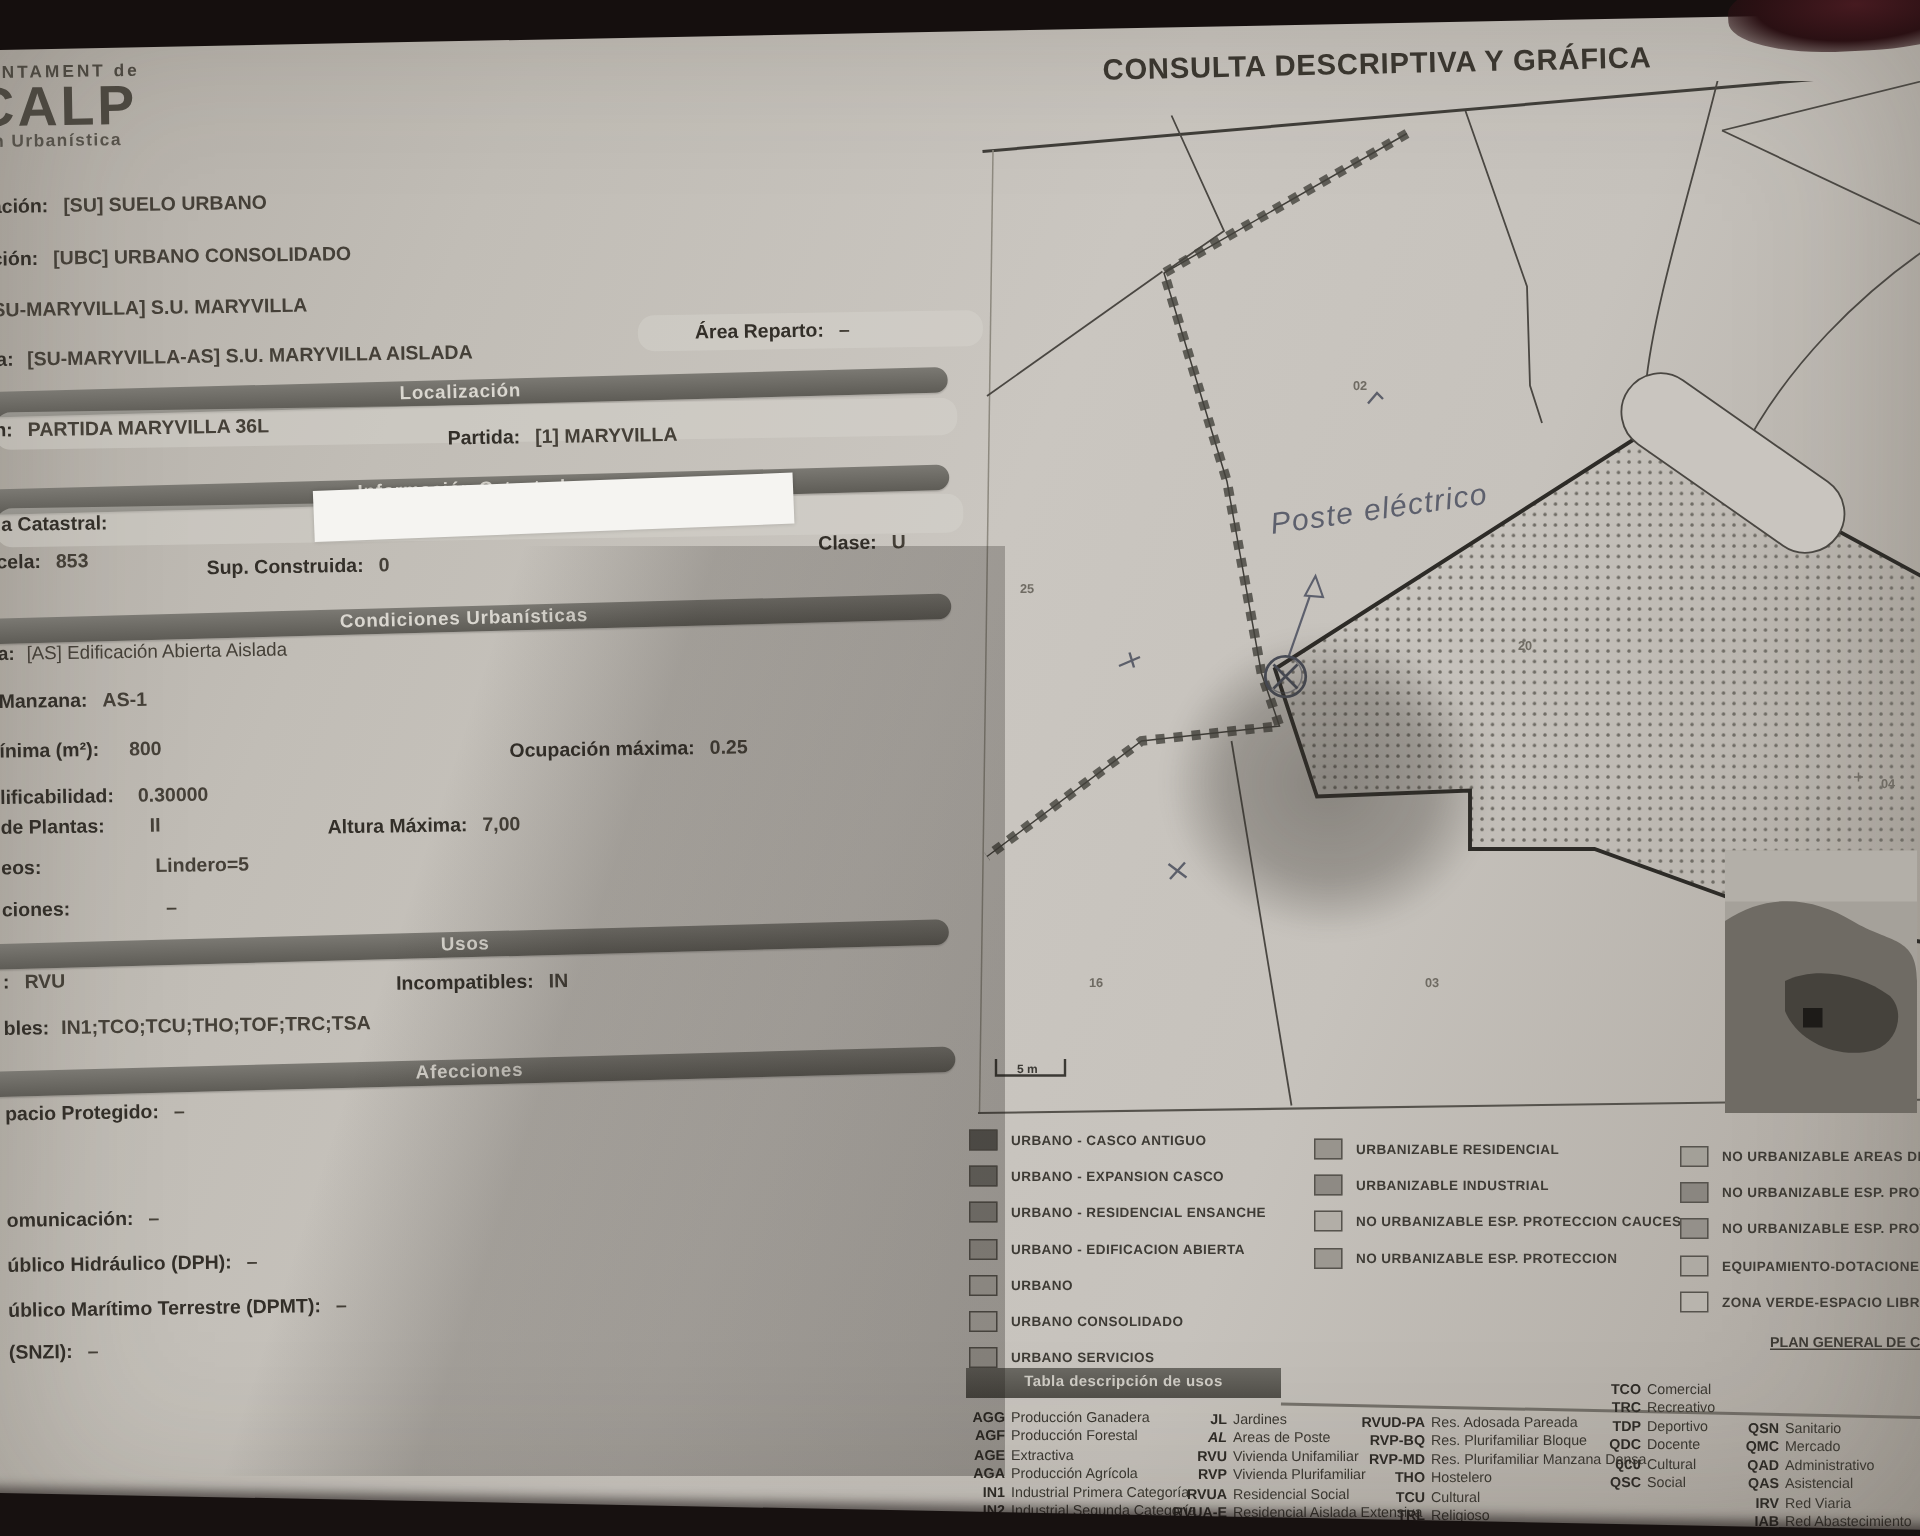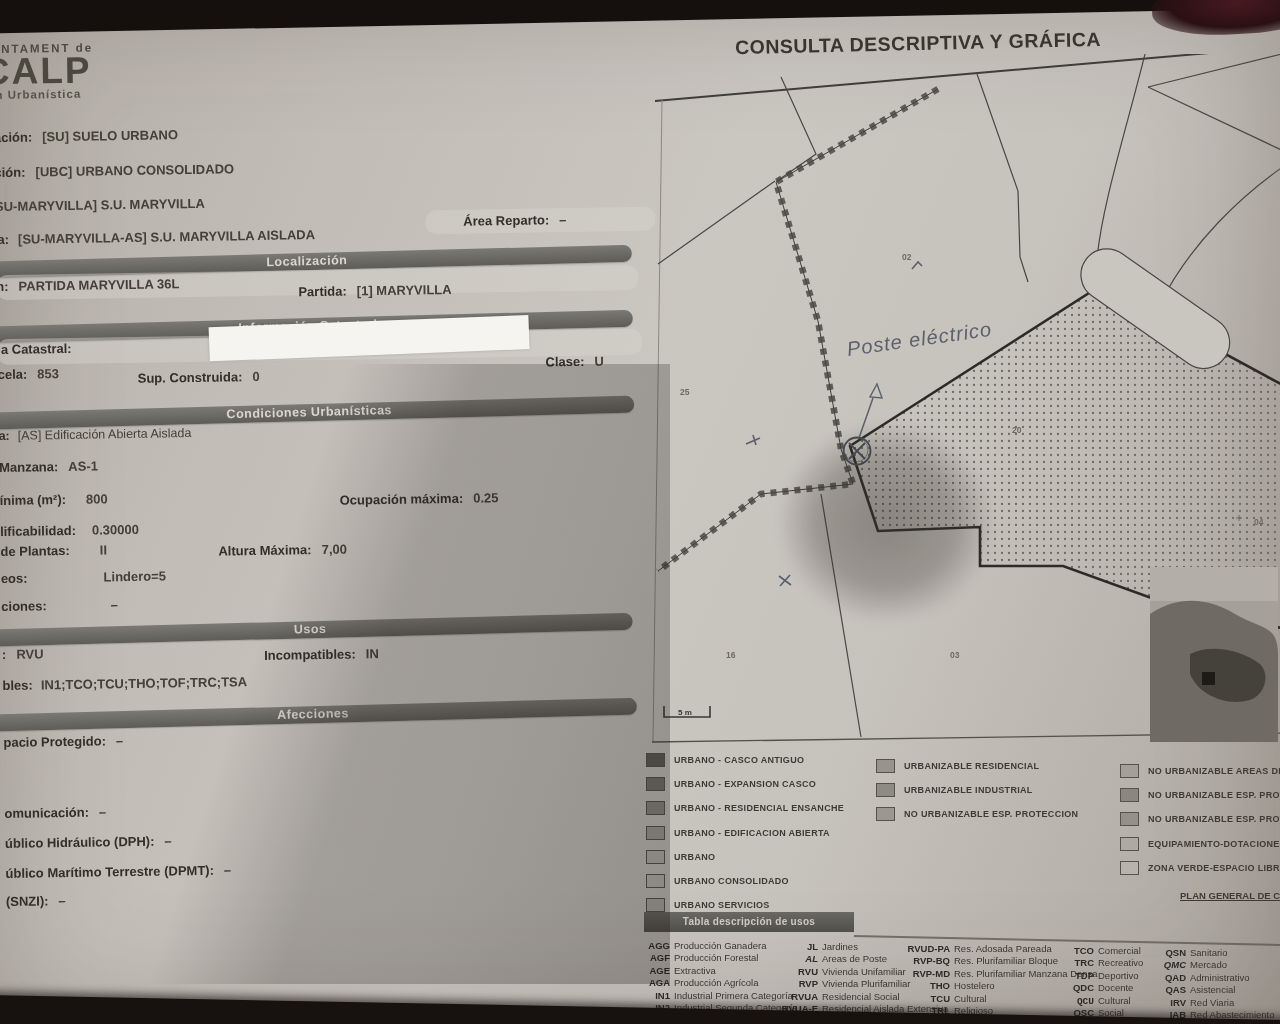--- a/index.html
+++ b/index.html
@@ -277,20 +277,24 @@
   <div class="legcol" style="left:876px;top:750px;">
       <div class="leg-item">
         <span class="chip" style="background: rgb(152, 148, 141);"></span>
         <span class="leg-label">URBANIZABLE RESIDENCIAL</span>
       </div>
       <div class="leg-item">
         <span class="chip" style="background: rgb(142, 138, 132);"></span>
         <span class="leg-label">URBANIZABLE INDUSTRIAL</span>
       </div>
       <div class="leg-item">
+        <span class="chip" style="background: rgb(178, 174, 167);"></span>
+        <span class="leg-label">NO URBANIZABLE ESP. PROTECCION CAUCES</span>
+      </div>
+      <div class="leg-item">
         <span class="chip" style="background: rgb(156, 152, 145);"></span>
         <span class="leg-label">NO URBANIZABLE ESP. PROTECCION</span>
       </div>
     </div>
   <div class="legcol" style="left:1120px;top:755px;">
       <div class="leg-item">
         <span class="chip" style="background: rgb(163, 160, 152);"></span>
         <span class="leg-label">NO URBANIZABLE AREAS DE RE</span>
       </div>
       <div class="leg-item">
@@ -334,31 +338,31 @@
     </div>
   <div class="usocol" style="left:896px;top:939px;">
       <div class="uso-line"><b style="width: 54px;">RVUD-PA</b><span>Res. Adosada Pareada</span></div>
       <div class="uso-line"><b style="width: 54px;">RVP-BQ</b><span>Res. Plurifamiliar Bloque</span></div>
       <div class="uso-line"><b style="width: 54px;">RVP-MD</b><span>Res. Plurifamiliar Manzana Densa</span></div>
       <div class="uso-line"><b style="width: 54px;">THO</b><span>Hostelero</span></div>
       <div class="uso-line"><b style="width: 54px;">TCU</b><span>Cultural</span></div>
       <div class="uso-line"><b style="width: 54px;">TRL</b><span>Religioso</span></div>
       <div class="uso-line"><b style="width: 54px;">TOF</b><span>Oficinas</span></div>
     </div>
-  <div class="usocol" style="left:1060px;top:941px;">
+  <div class="usocol" style="left:1060px;top:917px;">
       <div class="uso-line"><b style="width: 34px;">TCO</b><span>Comercial</span></div>
       <div class="uso-line"><b style="width: 34px;">TRC</b><span>Recreativo</span></div>
       <div class="uso-line"><b style="width: 34px;">TDP</b><span>Deportivo</span></div>
       <div class="uso-line"><b style="width: 34px;">QDC</b><span>Docente</span></div>
       <div class="uso-line"><b style="width: 34px; font-family: Liberation Mono, monospace;">QCU</b><span>Cultural</span></div>
       <div class="uso-line"><b style="width: 34px;">QSC</b><span>Social</span></div>
     </div>
   <div class="usocol" style="left:1154px;top:943px;">
       <div class="uso-line"><b style="width: 32px;">QSN</b><span>Sanitario</span></div>
-      <div class="uso-line"><b style="width: 32px; font-style: italic;">QMC</b><span>Mercado</span></div>
+      <div class="uso-line"><b style="width: 32px;">QMC</b><span>Mercado</span></div>
       <div class="uso-line"><b style="width: 32px;">QAD</b><span>Administrativo</span></div>
       <div class="uso-line"><b style="width: 32px;">QAS</b><span>Asistencial</span></div>
       <div class="uso-line"><b style="width: 32px;">IRV</b><span>Red Viaria</span></div>
       <div class="uso-line"><b style="width: 32px;">IAB</b><span>Red Abastecimiento</span></div>
     </div>
 
   <div id="shadow-hand" class="noclick"></div>
   <div id="shadow-blob" class="noclick"></div>
 </div>
 

